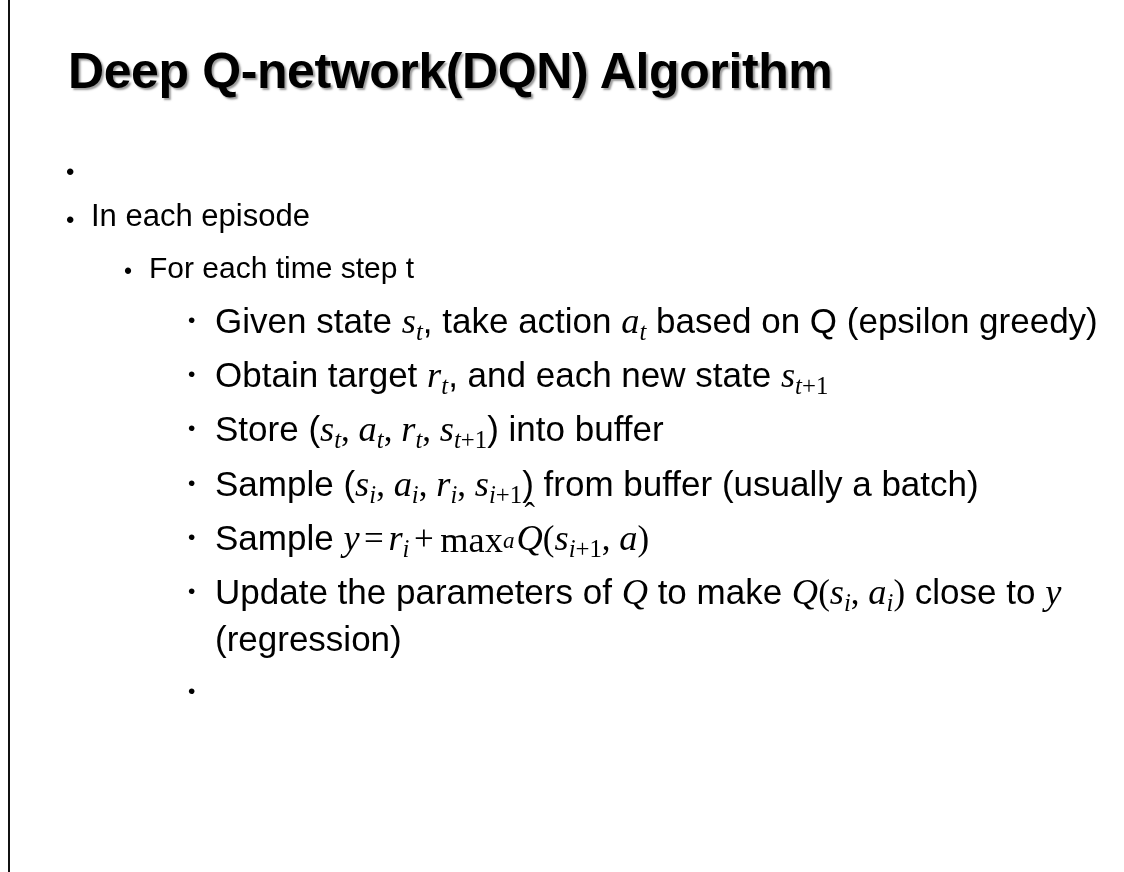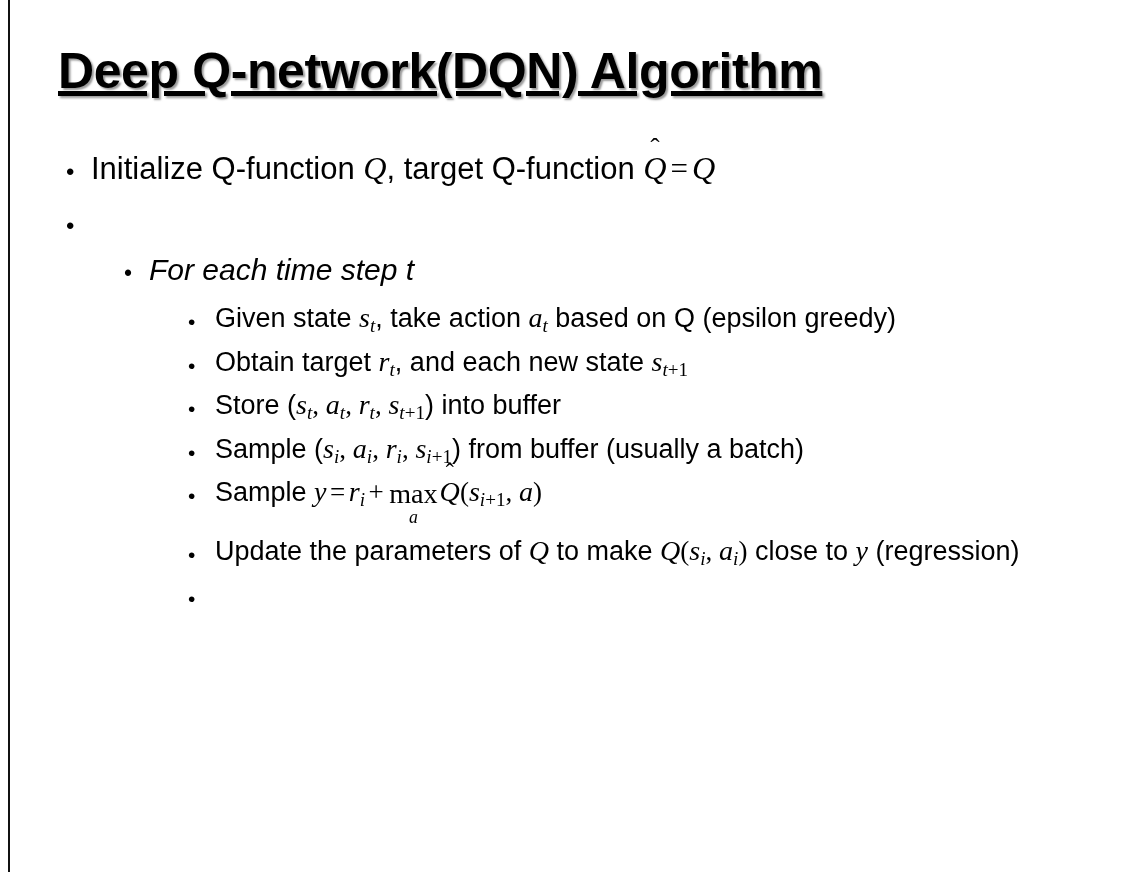--- a/index.html
+++ b/index.html
@@ -28,30 +28,29 @@
     left: 8px;
     top: 0;
     width: 2px;
     height: 872px;
     background: #111111;
   }
 
   
   #slide-title {
     position: absolute;
-    left: 58px;
+    left: 68px;
     top: 44px;
     font-size: 50px;
     font-weight: 600;
     letter-spacing: -0.4px;
     line-height: 1.1;
     white-space: nowrap;
     color: #000000;
     text-shadow: 2px 2px 2px rgba(120,120,120,0.75);
-    text-decoration: underline;
   }
 
   
   #body {
     position: absolute;
     left: 0;
     top: 148px;
     width: 1124px;
   }
 
@@ -95,35 +94,34 @@
   }
   .lvl2 .bullet-dot {
     width: 25px;
     font-size: 23px;
     padding-top: 12px;
   }
   .lvl2 .bullet-text {
     font-size: 30px;
     line-height: 1.30;
     max-width: 940px;
-    font-style: italic;
   }
 
   
   .lvl3 {
     padding-left: 188px;
     margin-bottom: 6px;
   }
   .lvl3 .bullet-dot {
     width: 27px;
     font-size: 21px;
     padding-top: 12px;
   }
   .lvl3 .bullet-text {
-    font-size: 27px;
+    font-size: 35px;
     line-height: 1.32;
     max-width: 890px;
   }
 
   
   .math {
     font-family: "Liberation Serif", "DejaVu Serif", serif;
     font-style: italic;
     font-size: 1.04em;
   }
@@ -153,21 +151,20 @@
     transform: translateX(-58%);
     font-family: "Liberation Serif", "DejaVu Serif", serif;
     font-style: normal;
     font-size: 0.86em;
     line-height: 1;
     pointer-events: none;
   }
   
   .oplimit {
     display: inline-flex;
-    flex-direction: column;
     align-items: center;
     vertical-align: -0.05em;
     line-height: 1;
     margin: 0 2px;
     text-align: center;
   }
   .oplimit .op {
     font-family: "Liberation Serif", "DejaVu Serif", serif;
     font-style: normal;
     font-size: 1.04em;
@@ -186,25 +183,25 @@
 <div id="slide">
 
   <div id="left-rule"></div>
 
   <div id="slide-title">Deep Q-network(DQN) Algorithm</div>
 
   <div id="body">
 
     <div class="bullet-row lvl1">
       <span class="bullet-dot">•</span>
-      <span class="bullet-text"><span>Initialize Q-function </span><span class="math">Q</span><span>, target Q-function </span><span class="math hat"><span>Q</span><span class="hat-mark">̂</span></span><span class="mathup eqspace">=</span><span class="math">Q</span></span>
     </div>
 
     <div class="bullet-row lvl1">
       <span class="bullet-dot">•</span>
+      <span class="bullet-text">In each episode</span>
     </div>
 
     <div class="bullet-row lvl2">
       <span class="bullet-dot">•</span>
       <span class="bullet-text">For each time step t</span>
     </div>
 
     <div class="bullet-row lvl3">
       <span class="bullet-dot">•</span>
       <span class="bullet-text"><span>Given state </span><span class="math"><span>s</span><span class="mathsub">t</span></span><span>, take action </span><span class="math"><span>a</span><span class="mathsub">t</span></span><span> based on Q (epsilon greedy)</span></span>

